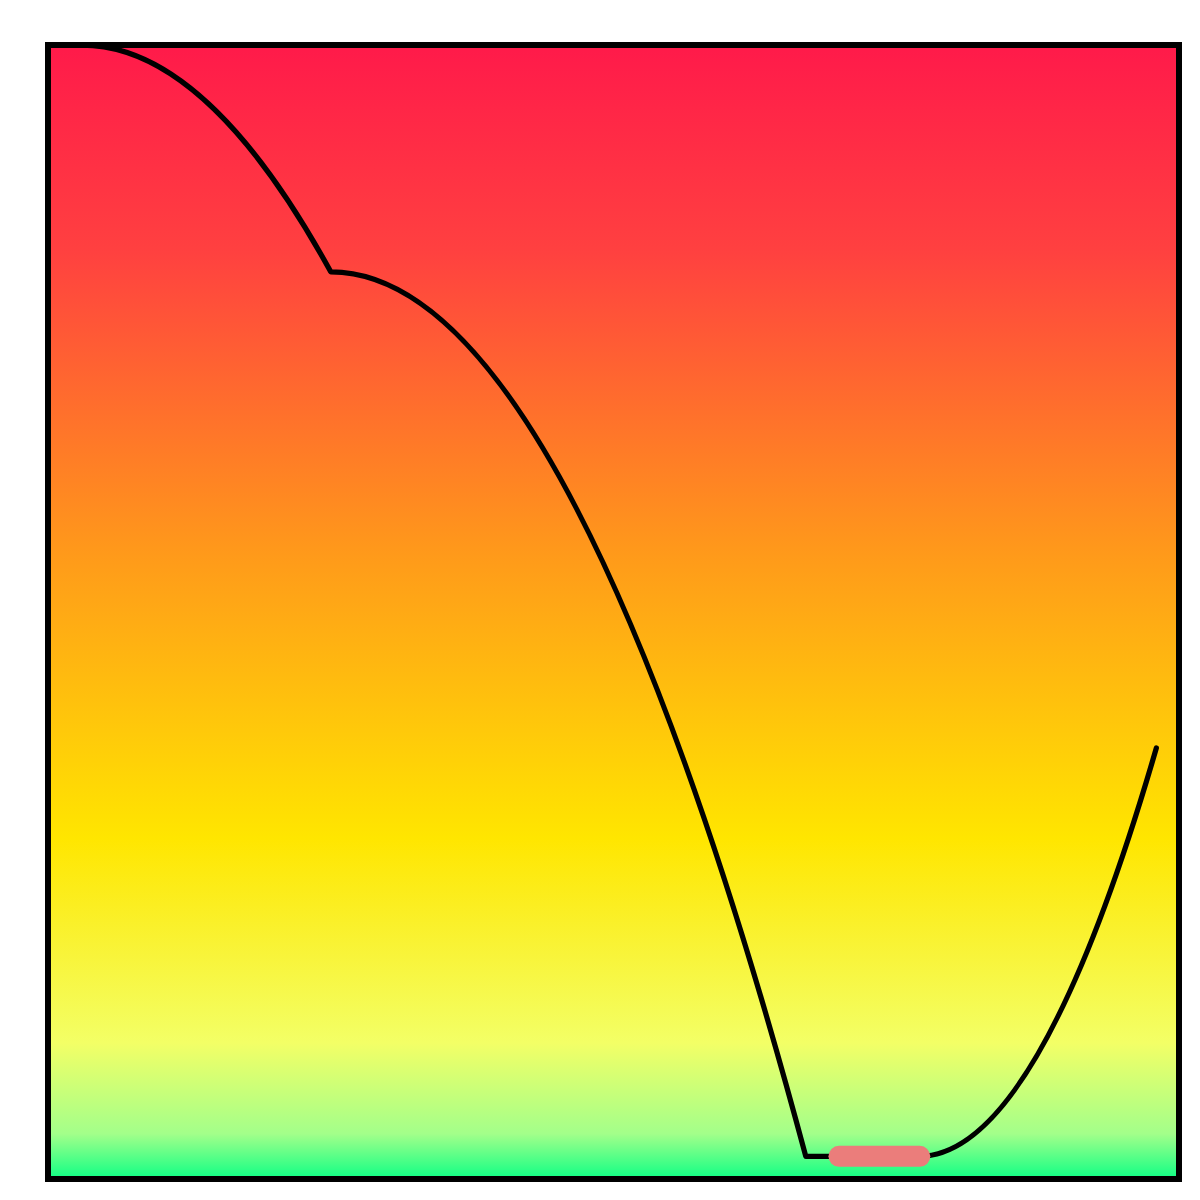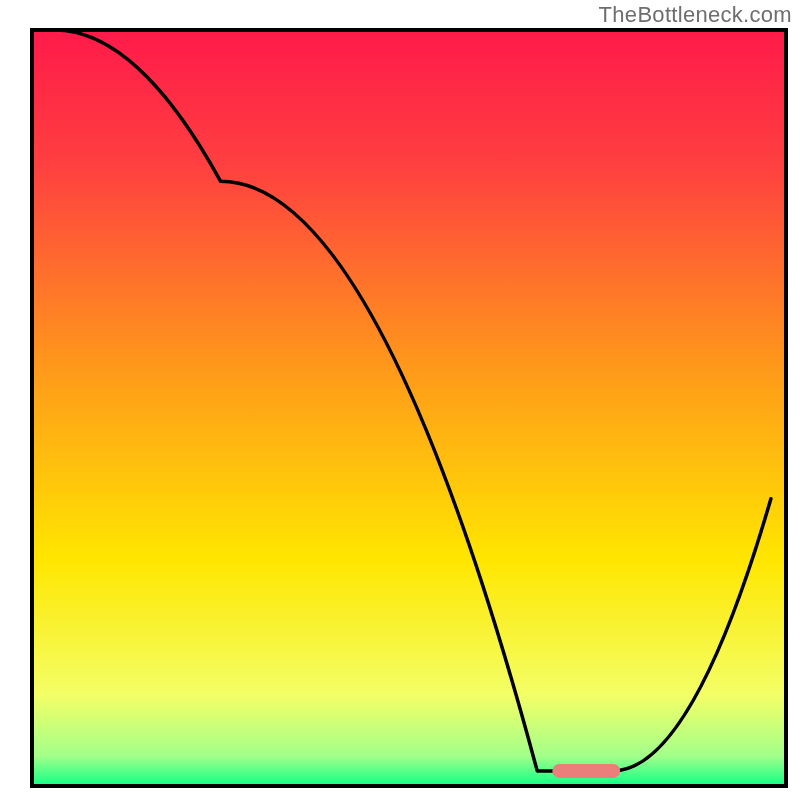--- a/index.html
+++ b/index.html
@@ -31,21 +31,20 @@
     left: 0;
     top: 0;
     width: 800px;
     height: 800px;
   }
 </style>
 </head>
 <body>
 
 <div class="stage">
-  <div class="watermark">TheBottleneck.com</div>
 
   <svg class="chart" viewBox="0 0 800 800" preserveAspectRatio="none">
     <defs>
       <linearGradient id="bg-grad" x1="0" y1="0" x2="0" y2="1">
         <stop id="grad-stop-0" offset="0%" stop-color="#ff1a4a"></stop>
         <stop id="grad-stop-1" offset="18%" stop-color="#ff4040"></stop>
         <stop id="grad-stop-2" offset="45%" stop-color="#ff9a1a"></stop>
         <stop id="grad-stop-3" offset="70%" stop-color="#ffe600"></stop>
         <stop id="grad-stop-4" offset="88%" stop-color="#f3ff66"></stop>
         <stop id="grad-stop-5" offset="96%" stop-color="#a3ff8a"></stop>

